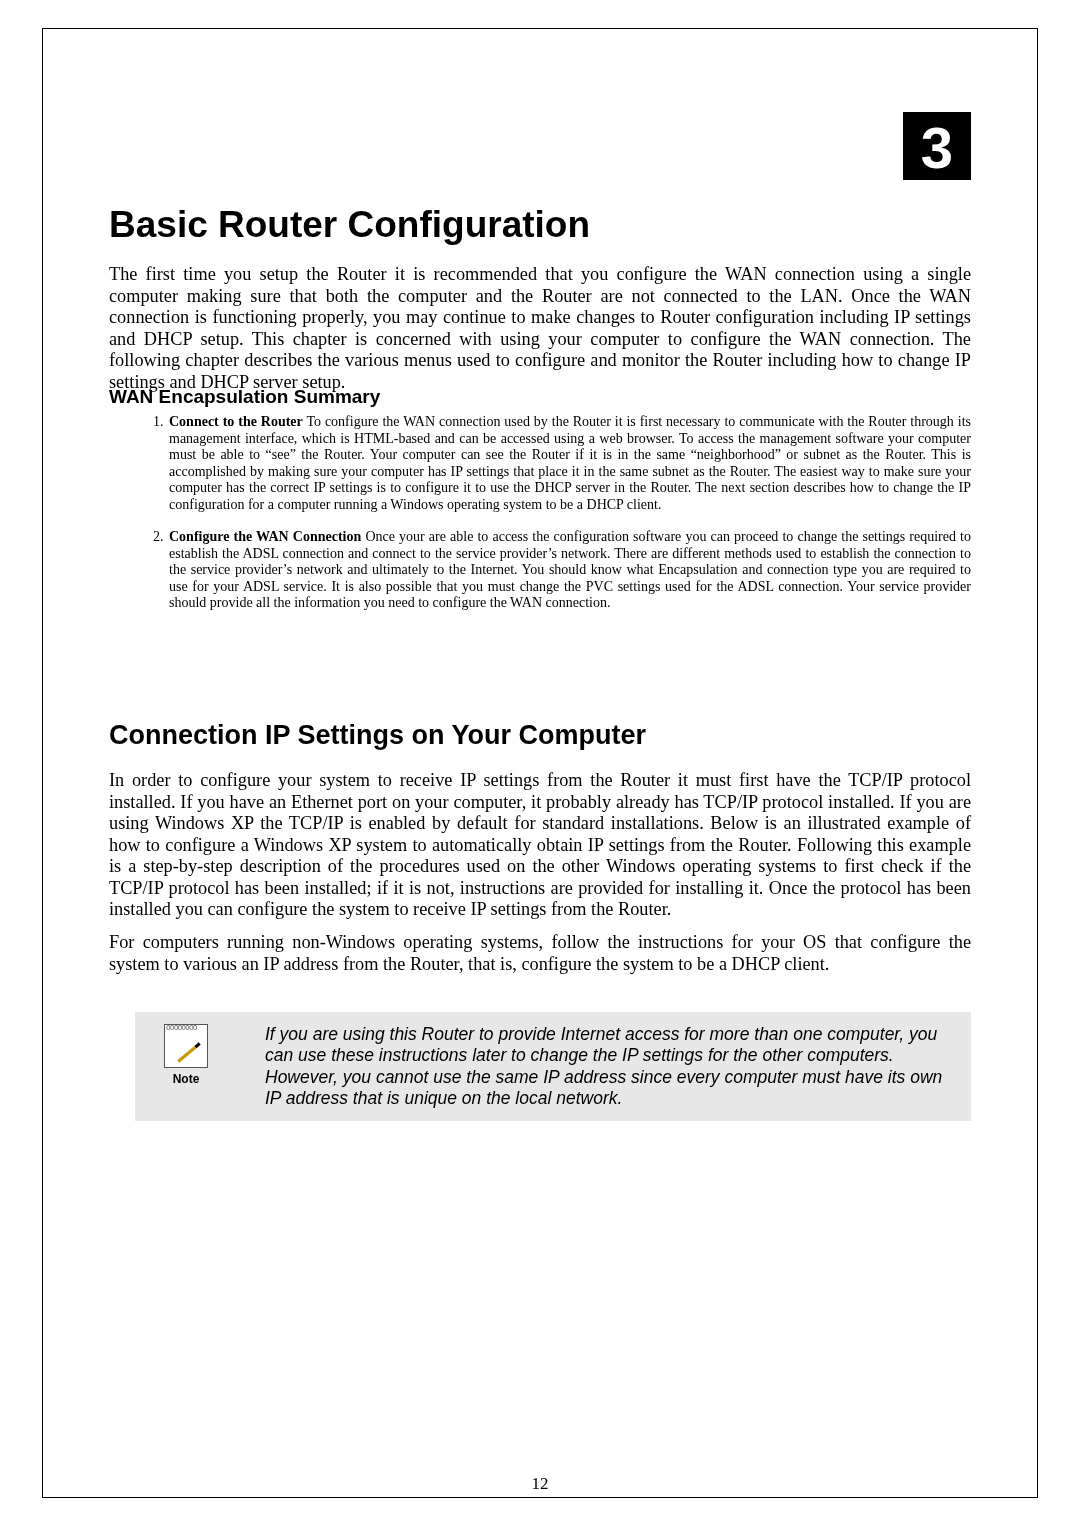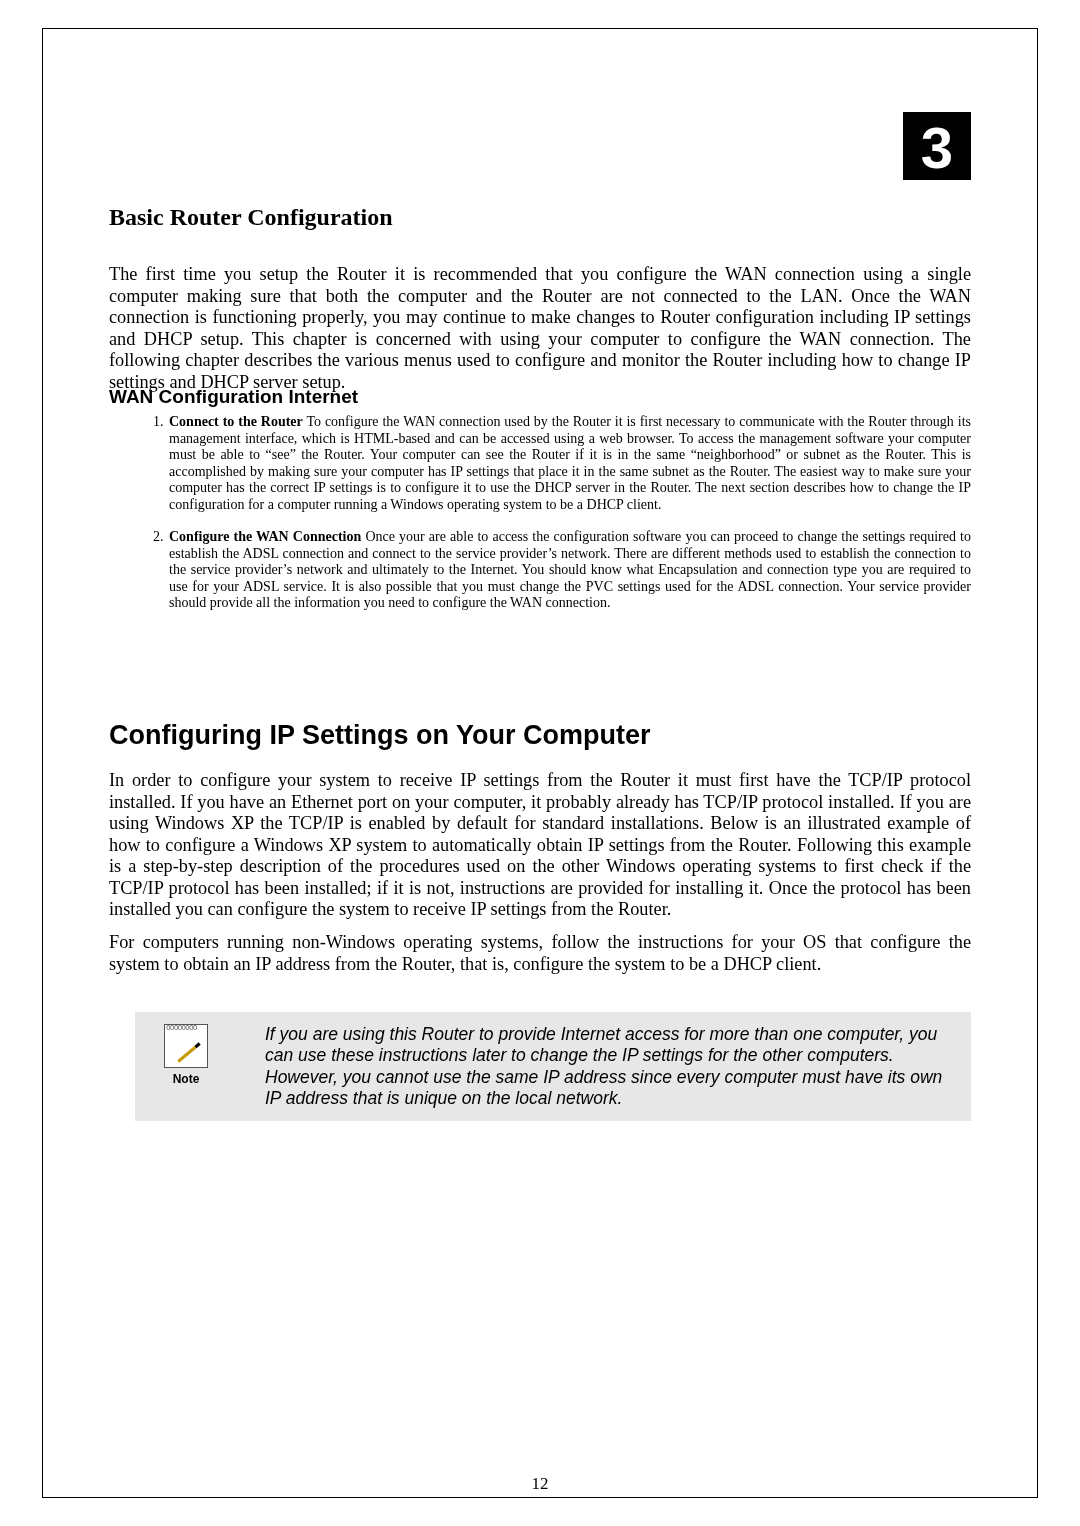--- a/index.html
+++ b/index.html
@@ -41,23 +41,23 @@
     font-family: Arial, Helvetica, sans-serif;
     font-weight: 900;
     font-size: 58px;
     line-height: 72px;
     text-align: center;
   }
   .h1 {
     position: absolute;
     top: 204px;
     left: 0;
-    font-family: Liberation Serif, serif;
-    font-weight: 700;
-    font-size: 24px;
+    font-family: Liberation Sans, sans-serif;
+    font-weight: 700;
+    font-size: 37px;
   }
   .intro {
     position: absolute;
     top: 264px;
     left: 0;
     width: 862px;
     font-size: 18.3px;
     line-height: 1.18;
     text-align: justify;
   }
@@ -193,36 +193,36 @@
 <div class="page-frame"></div>
 
 <div class="content">
 
   <div class="chapter-badge">3</div>
 
   <div class="h1">Basic Router Configuration</div>
 
   <div class="intro">The first time you setup the Router it is recommended that you configure the WAN connection using a single computer making sure that both the computer and the Router are not connected to the LAN. Once the WAN connection is functioning properly, you may continue to make changes to Router configuration including IP settings and DHCP setup. This chapter is concerned with using your computer to configure the WAN connection. The following chapter describes the various menus used to configure and monitor the Router including how to change IP settings and DHCP server setup.</div>
 
-  <div class="h3">WAN Configuration Internet</div>
+  <div class="h3">WAN Encapsulation Summary</div>
 
   <ol class="steps">
     <li>
       <span class="lead">Connect to the Router</span><span> To configure the WAN connection used by the Router it is first necessary to communicate with the Router through its management interface, which is HTML-based and can be accessed using a web browser. To access the management software your computer must be able to “see” the Router. Your computer can see the Router if it is in the same “neighborhood” or subnet as the Router. This is accomplished by making sure your computer has IP settings that place it in the same subnet as the Router. The easiest way to make sure your computer has the correct IP settings is to configure it to use the DHCP server in the Router. The next section describes how to change the IP configuration for a computer running a Windows operating system to be a DHCP client.</span>
     </li>
     <li>
       <span class="lead">Configure the WAN Connection</span><span> Once your are able to access the configuration software you can proceed to change the settings required to establish the ADSL connection and connect to the service provider’s network. There are different methods used to establish the connection to the service provider’s network and ultimately to the Internet. You should know what Encapsulation and connection type you are required to use for your ADSL service. It is also possible that you must change the PVC settings used for the ADSL connection. Your service provider should provide all the information you need to configure the WAN connection.</span>
     </li>
   </ol>
 
-  <div class="h2">Configuring IP Settings on Your Computer</div>
+  <div class="h2">Connection IP Settings on Your Computer</div>
 
   <div class="para2">In order to configure your system to receive IP settings from the Router it must first have the TCP/IP protocol installed. If you have an Ethernet port on your computer, it probably already has TCP/IP protocol installed. If you are using Windows XP the TCP/IP is enabled by default for standard installations. Below is an illustrated example of how to configure a Windows XP system to automatically obtain IP settings from the Router. Following this example is a step-by-step description of the procedures used on the other Windows operating systems to first check if the TCP/IP protocol has been installed; if it is not, instructions are provided for installing it. Once the protocol has been installed you can configure the system to receive IP settings from the Router.</div>
 
-  <div class="para3">For computers running non-Windows operating systems, follow the instructions for your OS that configure the system to obtain an IP address from the Router, that is, configure the system to be a DHCP client.</div>
+  <div class="para3">For computers running non-Windows operating systems, follow the instructions for your OS that configure the system to various an IP address from the Router, that is, configure the system to be a DHCP client.</div>
 
   <div class="note-box">
     <div class="note-left">
       <div class="note-icon">
         <div class="spiral">oooooooo</div>
         <div class="pencil"></div>
       </div>
       <div class="note-label">Note</div>
     </div>
     <div class="note-text">If you are using this Router to provide Internet access for more than one computer, you can use these instructions later to change the IP settings for the other computers. However, you cannot use the same IP address since every computer must have its own IP address that is unique on the local network.</div>

